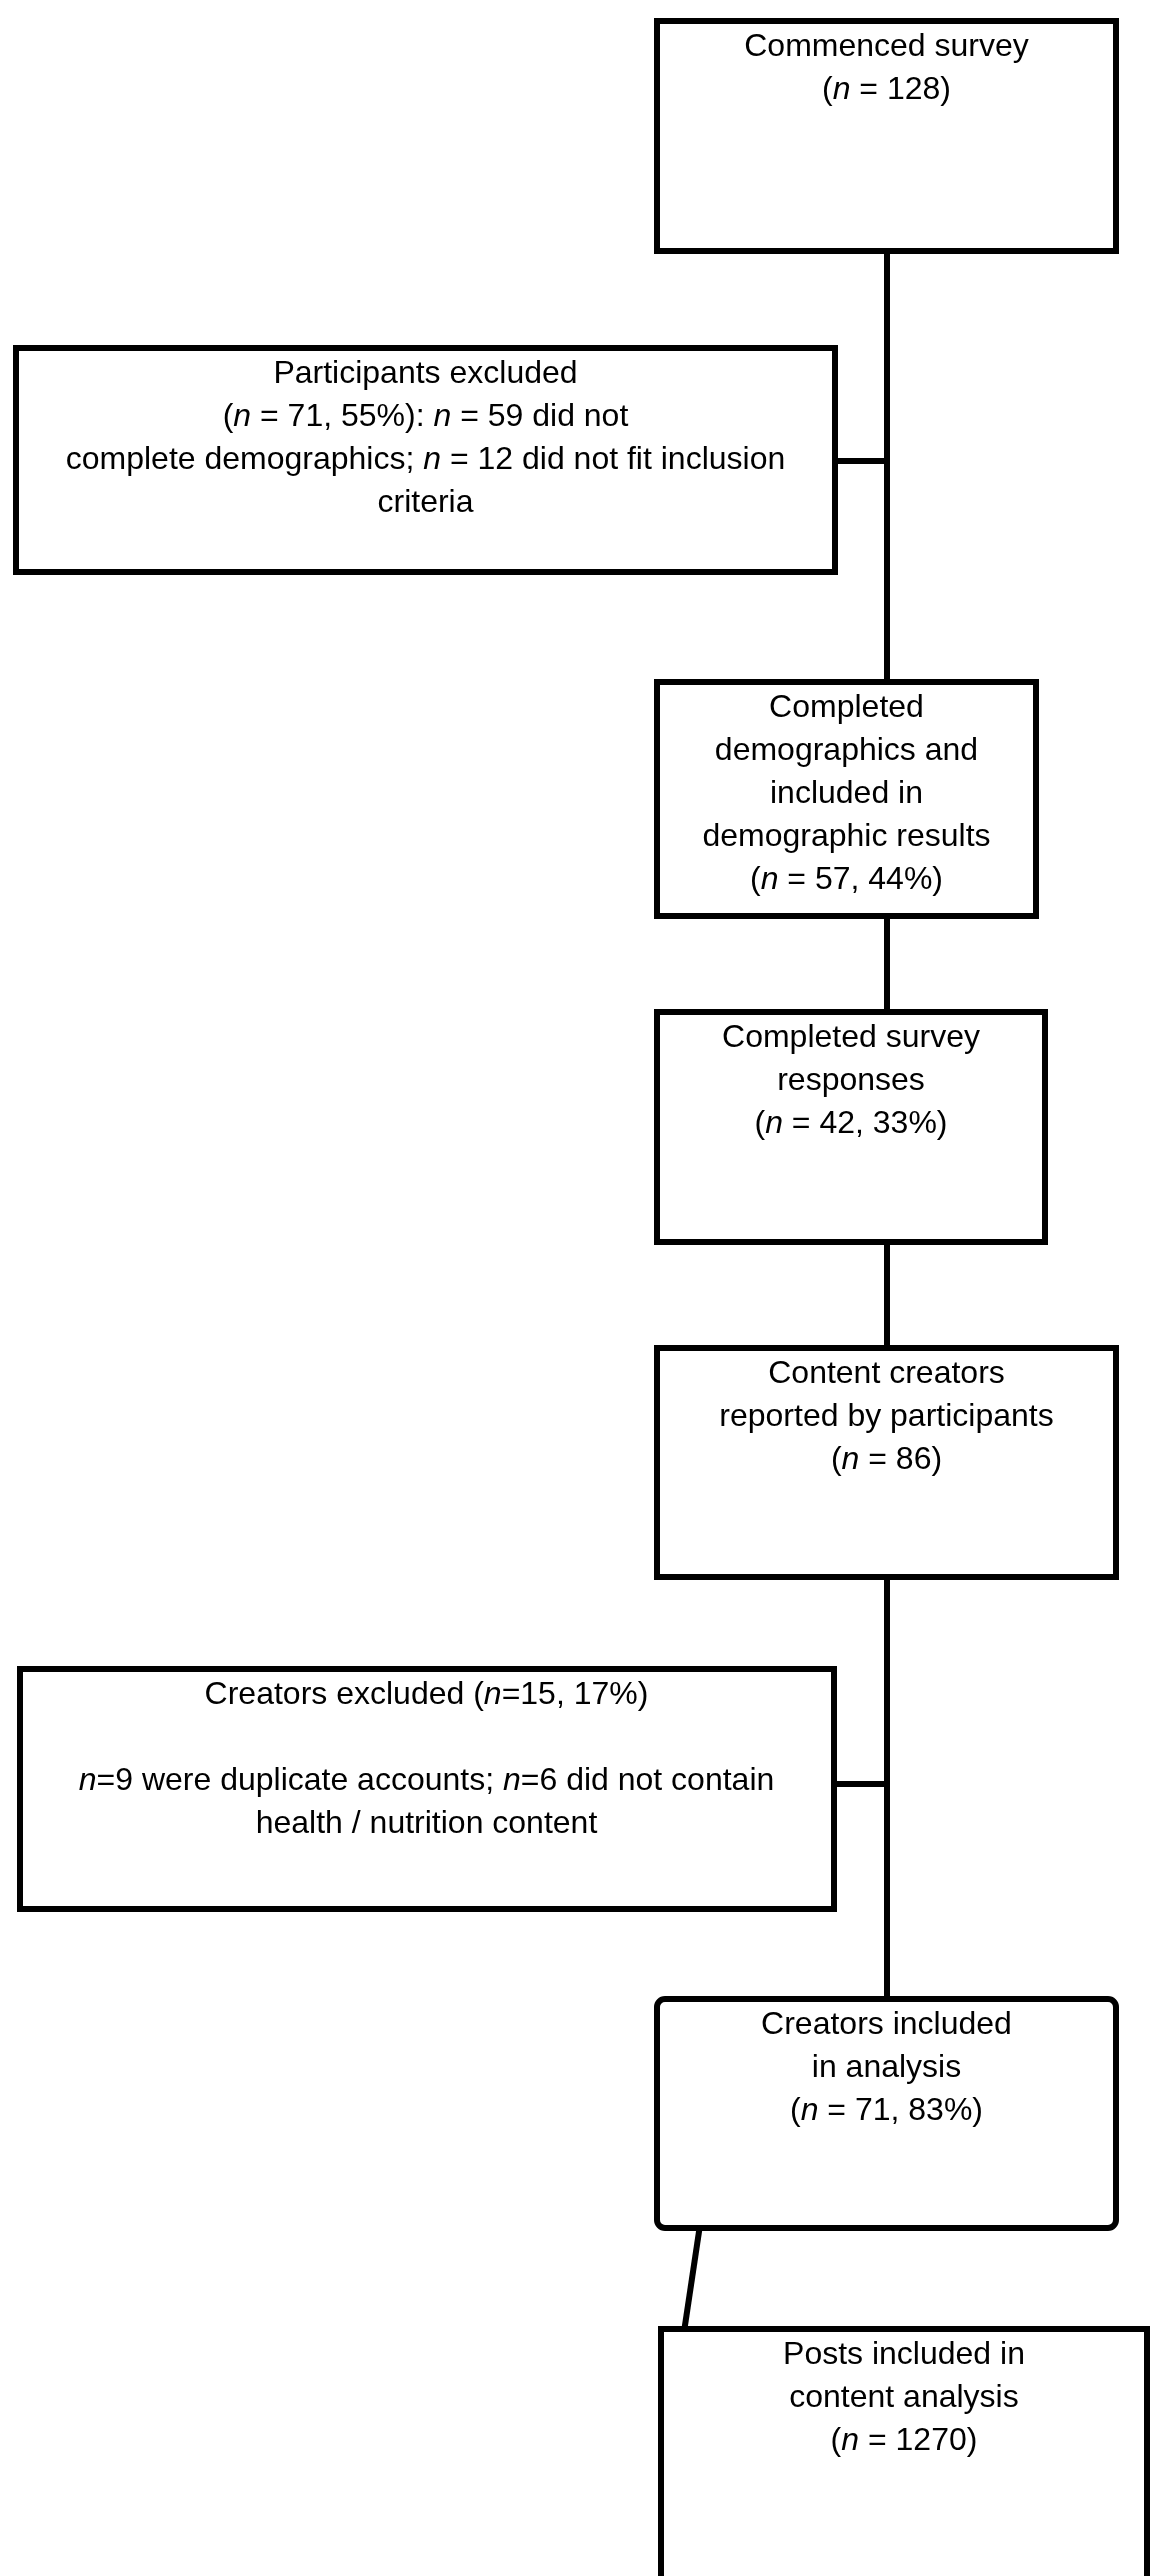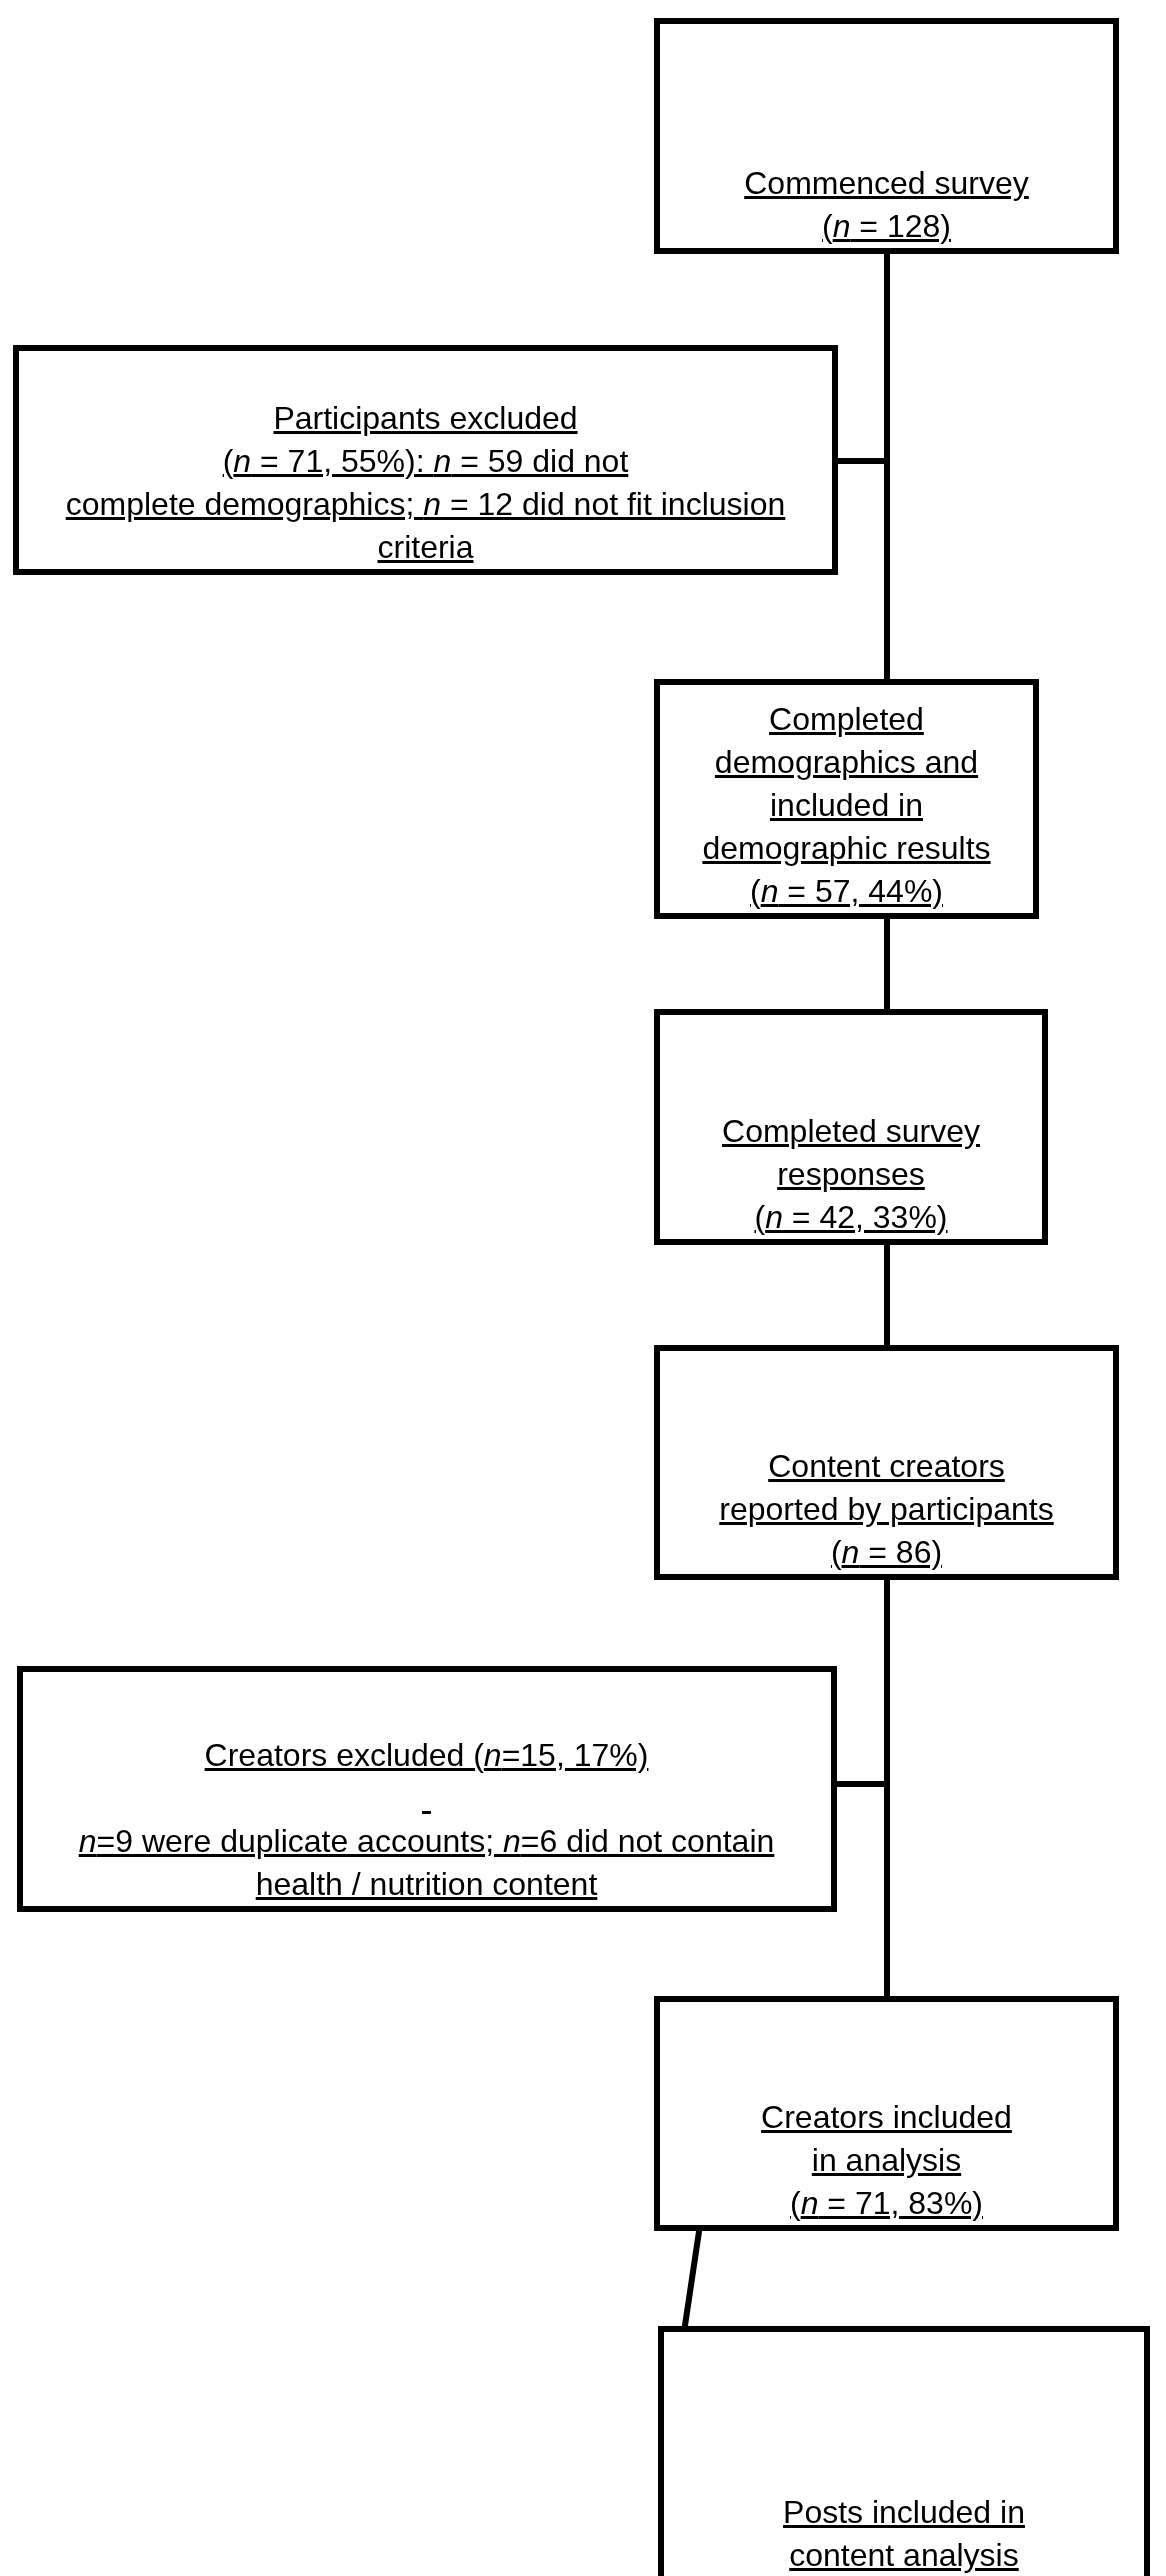--- a/index.html
+++ b/index.html
@@ -9,35 +9,34 @@
     background:#ffffff;
     font-family:"Liberation Sans", sans-serif;
     color:#000000;
     overflow:hidden;
   }
   .box{
     position:absolute;
     box-sizing:border-box;
     border:6px solid var(--line-color,#000);
     background:#ffffff;
-    display:flex;align-items:flex-end;justify-content:center;
+    display:flex;align-items:flex-start;justify-content:center;
     text-align:center;
-    text-decoration:underline;
   }
   .box-text{font-size:32px;line-height:43px;}
   .tl{white-space:nowrap;}
   .it{font-style:italic;}
   
   .b1{left:654px;top:18px;width:465px;height:236px;border-width:6.6px;}
   .b2{left:13px;top:345px;width:825px;height:230px;}
   .b3{left:654px;top:679px;width:385px;height:240px;}
   .b4{left:654px;top:1009px;width:394px;height:236px;}
   .b5{left:654px;top:1345px;width:465px;height:235px;}
   .b6{left:16.5px;top:1666px;width:820px;height:246px;}
-  .b7{left:654px;top:1996px;width:465px;height:235px;}
+  .b7{left:654px;top:1996px;width:465px;height:235px;border-radius:11px;}
   .b8{left:658px;top:2326px;width:492px;height:300px;}
   
   .conn{position:absolute;background:var(--line-color,#000);}
   .v{left:884px;width:6px;}
   .v1{top:248px;height:434px;}
   .v2{top:914px;height:98px;}
   .v3{top:1241px;height:107px;}
   .v4{top:1576px;height:423px;}
   .h{height:6px;}
   .nub2{left:833px;top:458px;width:53px;}

